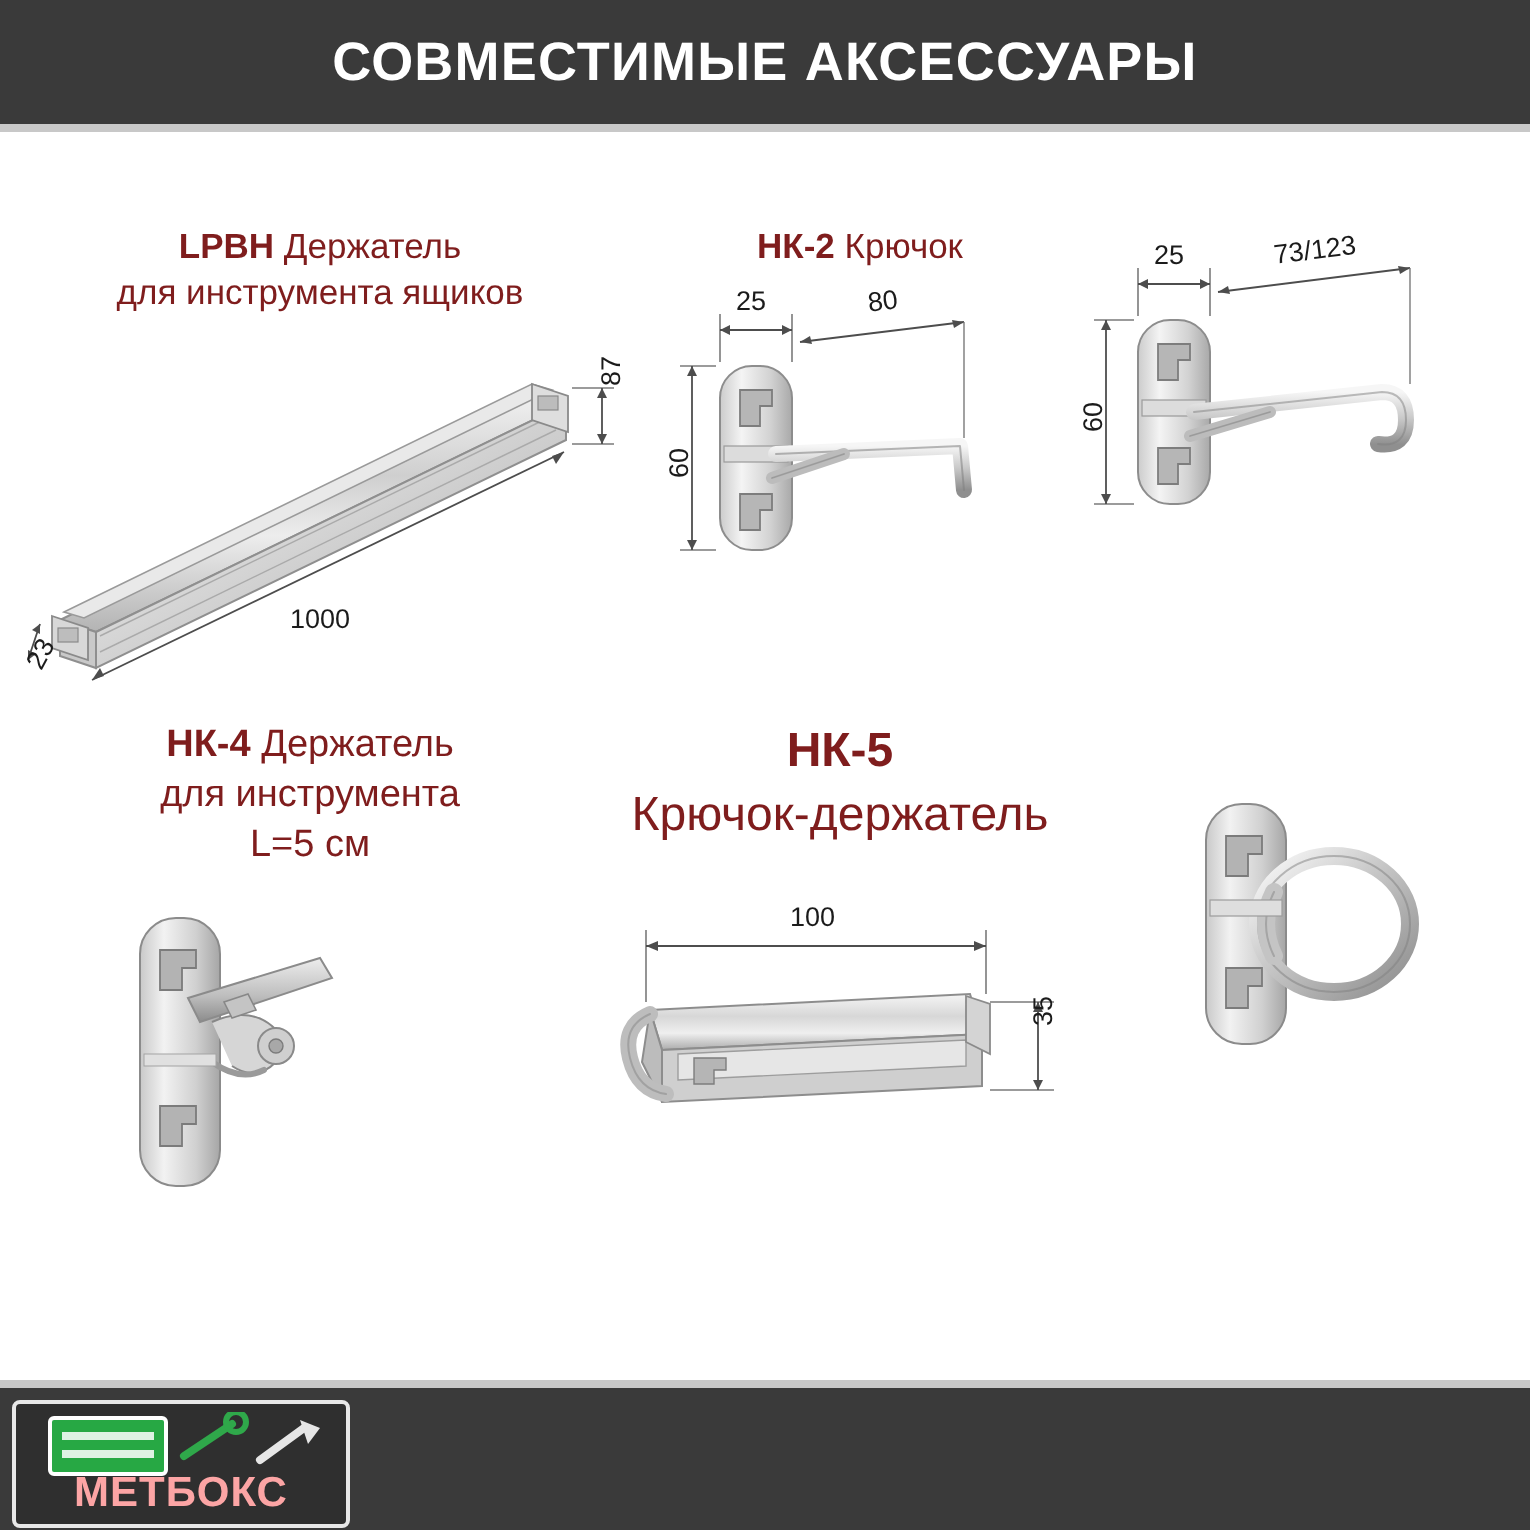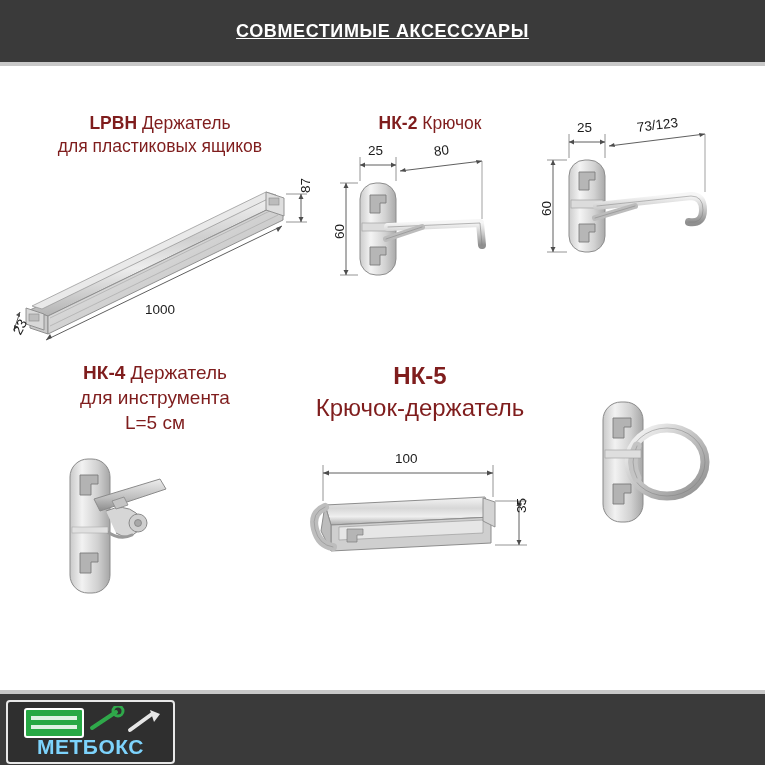--- a/index.html
+++ b/index.html
@@ -26,25 +26,24 @@
     left: 0; top: 0;
     width: 765px;
     height: 62px;
     background: #3a3a3a;
     display: flex;
     align-items: center;
     justify-content: center;
   }
   .header-title {
     color: #ffffff;
-    font-size: 18px;
+    font-size: 27px;
     font-weight: bold;
     letter-spacing: 0.6px;
     text-align: center;
-    text-decoration: underline;
   }
   .header-rule {
     position: absolute;
     left: 0; top: 62px;
     width: 765px;
     height: 4px;
     background: #c8c8c8;
   }
   
   .grid {
@@ -134,21 +133,21 @@
   .logo-tools {
     position: absolute;
     left: 78px; top: 4px;
     width: 80px; height: 30px;
   }
   .logo-text {
     position: absolute;
     left: 0; top: 33px;
     width: 165px;
     text-align: center;
-    color: #7dd3fc;
+    color: #fca5a5;
     font-size: 21px;
     font-weight: bold;
     letter-spacing: 0.5px;
   }
 </style>
 </head>
 <body>
 
 <div class="page">
 
@@ -156,21 +155,21 @@
     <div class="header-title">СОВМЕСТИМЫЕ АКСЕССУАРЫ</div>
   </div>
   <div class="header-rule"></div>
 
   <div class="grid">
 
     <div class="cell" style="left:10px; top:42px; width:300px; height:250px;">
       <div class="cap">
         <span class="ln"><b>LPBH</b>
           <span>Держатель</span></span>
-        <span class="ln">для пластиковых ящиков</span>
+        <span class="ln">для инструмента ящиков</span>
       </div>
 
       <div class="art" style="height:190px;">
         <svg class="svgwrap" width="300" height="190" viewBox="0 0 300 190">
           <defs>
             <linearGradient id="metal1" x1="0" y1="0" x2="0" y2="1">
               <stop offset="0%" stop-color="#f2f2f2"></stop>
               <stop offset="35%" stop-color="#cfcfcf"></stop>
               <stop offset="60%" stop-color="#ededed"></stop>
               <stop offset="100%" stop-color="#b3b3b3"></stop>

